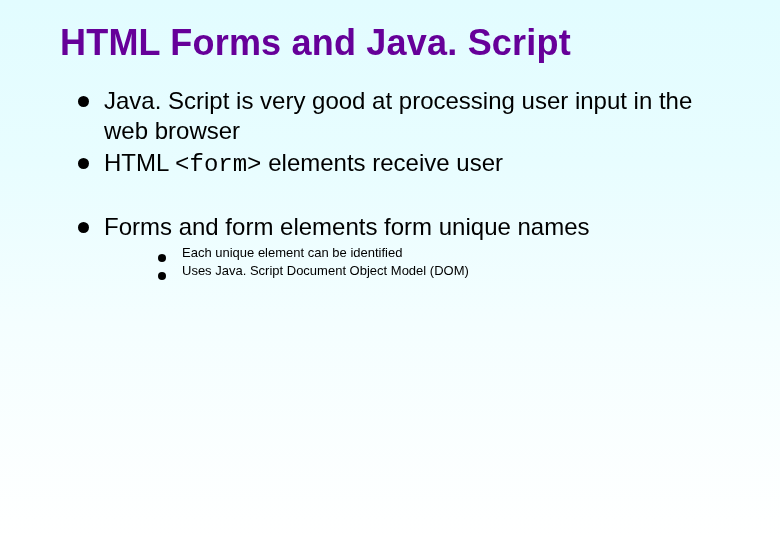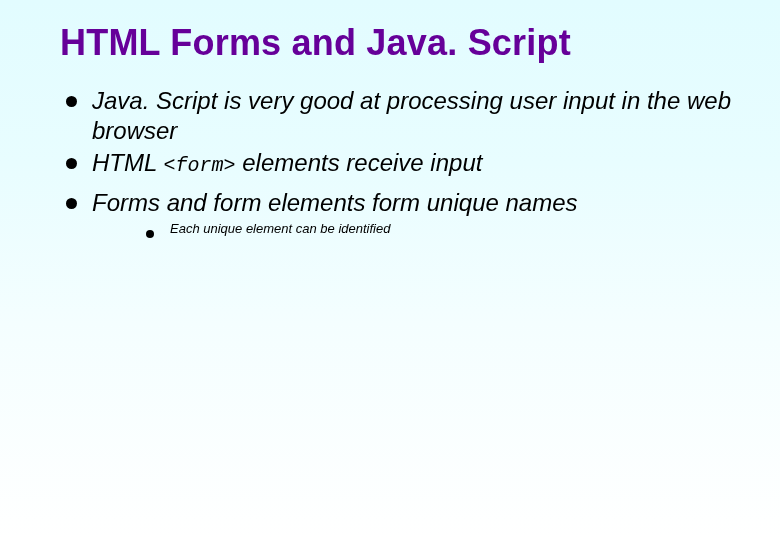--- a/index.html
+++ b/index.html
@@ -22,23 +22,22 @@
   }
   .title {
     color: #660099;
     font-size: 36px;
     font-weight: bold;
     margin: 0 0 22px 0;
     letter-spacing: 0.2px;
   }
   .l1 {
     list-style: none;
-    margin: 0;
+    margin: 12px;
     padding: 0 0 0 6px;
-    font-style: italic;
   }
   .l1 > li {
     position: relative;
     padding-left: 26px;
     font-size: 24px;
     line-height: 1.25;
     margin-bottom: 2px;
   }
   .l1 > li::before {
     content: "";
@@ -69,43 +68,46 @@
     position: absolute;
     left: 0;
     top: 10px;
     width: 8px;
     height: 8px;
     background: #000;
     border-radius: 50%;
   }
   code.inline {
     font-family: "Courier New", Courier, monospace;
-    font-size: 20px;
+    font-size: 24px;
   }
 </style>
 </head>
 <body>
 
 <div class="slide">
   <h1 class="title">HTML Forms and Java. Script</h1>
 
   <ul class="l1">
     <li>
       <span>Java. Script is very good at processing user input in the web browser</span>
     </li>
     <li>
-      <span>HTML </span><code class="inline">&lt;form&gt;</code><span> elements receive input</span>
+      <span>HTML </span><code class="inline">&lt;form&gt;</code><span> elements receive user</span>
     </li>
   </ul>
 
   <div class="gap"></div>
 
   <ul class="l1">
     <li>
       <span>Forms and form elements form unique names</span>
       <ul class="l2">
         <li>
           <span>Each unique element can be identified</span>
         </li>
+        <li>
+          <span>Uses Java. Script Document Object Model (DOM)</span>
+        </li>
       </ul>
     </li>
   </ul>
 </div>
 
 </body></html>

